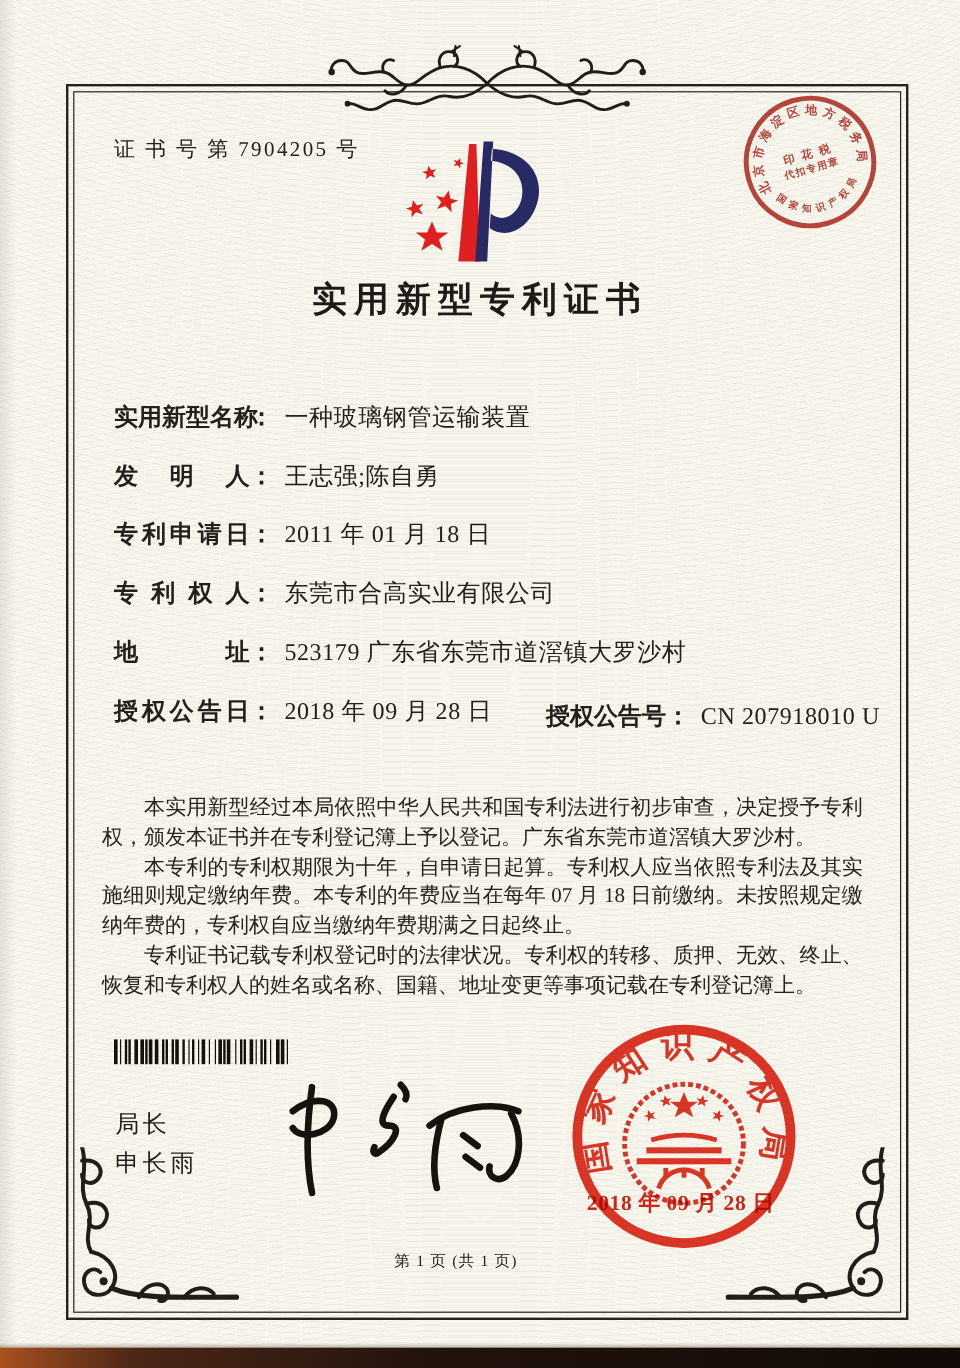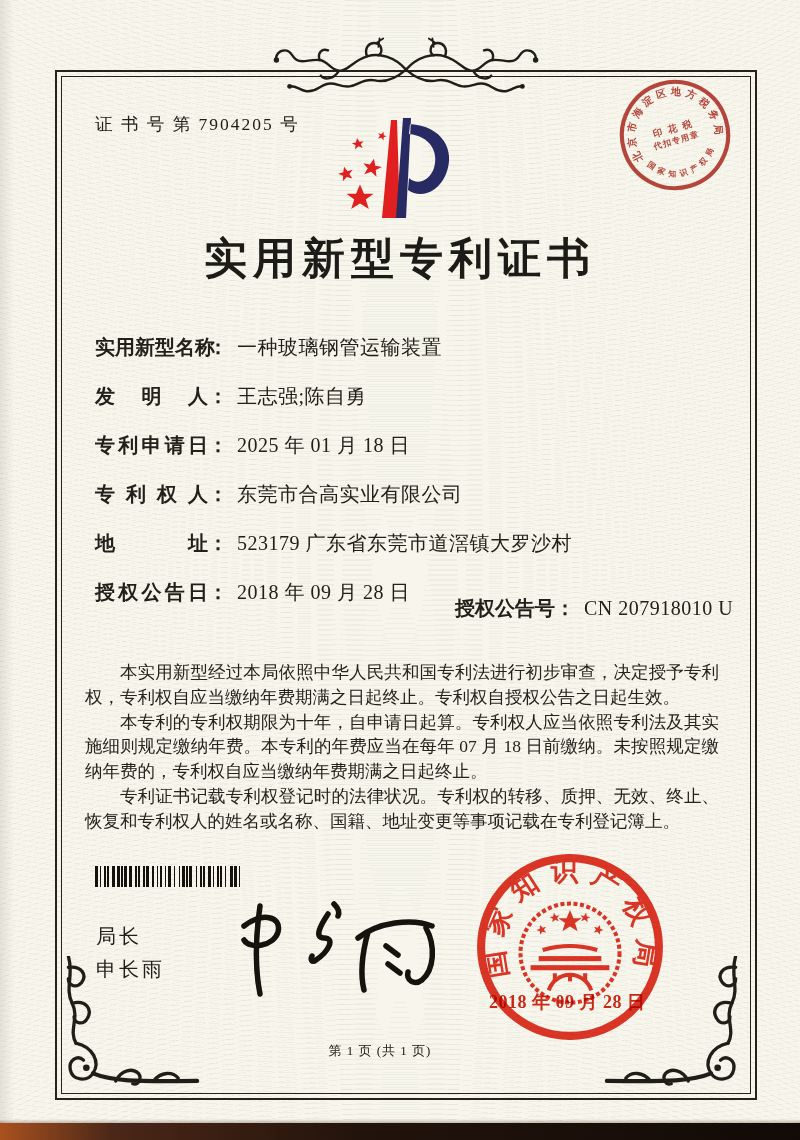--- a/index.html
+++ b/index.html
@@ -16,28 +16,28 @@
   .frame{position:absolute;left:55px;top:70px;width:698px;height:1026px;border:2.5px solid #26231d;}
   .frame-inner{position:absolute;left:4px;top:4px;right:4px;bottom:4px;border:1.2px solid #26231d;}
   
   .flourish-top{position:absolute;left:268px;top:34px;width:276px;height:64px;}
   .flourish-bl{position:absolute;left:44px;top:956px;width:168px;height:142px;}
   .flourish-br{position:absolute;left:592px;top:956px;width:168px;height:142px;transform:scaleX(-1);}
   .cert-no{position:absolute;left:95px;top:112px;font-size:17.5px;color:#23201b;letter-spacing:2px;}
   .logo{position:absolute;left:330px;top:116px;width:132px;height:108px;}
   .tax-stamp{position:absolute;left:616px;top:76px;width:118px;height:118px;opacity:.85;mix-blend-mode:multiply;}
   .title{position:absolute;left:0;top:230px;width:800px;text-align:center;
-    font-size:43px;font-weight:bold;color:#1d1b17;letter-spacing:6px;}
+    font-size:29px;font-weight:bold;color:#1d1b17;letter-spacing:6px;}
   
   .fields{position:absolute;left:95px;top:334px;width:625px;font-size:20px;color:#23201b;}
   .frow{position:relative;height:24px;margin-bottom:25px;white-space:nowrap;}
   .flabel{display:inline-block;width:113px;text-align:justify;text-align-last:justify;font-weight:600;}
   .fcolon{font-weight:600;margin-right:9px;}
   .fvalue{letter-spacing:.5px;}
-  .grant-col{position:absolute;left:360px;top:16px;font-family:Liberation Serif, serif;}
+  .grant-col{position:absolute;left:360px;top:4px;font-family:Liberation Serif, serif;}
   
   .body-text{position:absolute;left:85px;top:660px;width:634px;color:#26231d;}
   .body-text p{margin:0;font-size:17.5px;line-height:24.8px;text-indent:2em;text-align:justify;}
   
   .barcode{position:absolute;left:95px;top:866px;width:214px;height:21px;overflow:hidden;white-space:nowrap;}
   
   .signer-title{position:absolute;left:96px;top:923px;font-size:20px;color:#23201b;letter-spacing:3px;}
   .signer-name{position:absolute;left:96px;top:956px;font-size:20px;color:#23201b;letter-spacing:3px;}
   .signature{position:absolute;left:216px;top:900px;width:230px;height:102px;}
   
@@ -138,38 +138,38 @@
   <div class="title">实用新型专利证书</div>
 
   <div class="fields">
     <div class="frow">
       <span class="flabel">实用新型名称</span><span class="fcolon">：</span><span class="fvalue">一种玻璃钢管运输装置</span>
     </div>
     <div class="frow">
       <span class="flabel">发明人</span><span class="fcolon">：</span><span class="fvalue">王志强;陈自勇</span>
     </div>
     <div class="frow">
-      <span class="flabel">专利申请日</span><span class="fcolon">：</span><span class="fvalue">2025 年 01 月 18 日</span>
+      <span class="flabel">专利申请日</span><span class="fcolon">：</span><span class="fvalue">2011 年 01 月 18 日</span>
     </div>
     <div class="frow">
       <span class="flabel">专利权人</span><span class="fcolon">：</span><span class="fvalue">东莞市合高实业有限公司</span>
     </div>
     <div class="frow">
       <span class="flabel">地址</span><span class="fcolon">：</span><span class="fvalue">523179 广东省东莞市道滘镇大罗沙村</span>
     </div>
     <div class="frow">
       <span class="flabel">授权公告日</span><span class="fcolon">：</span><span class="fvalue">2018 年 09 月 28 日</span>
       <span class="grant-col">
         <span class="flabel" style="width:auto">授权公告号</span><span class="fcolon">：</span><span class="fvalue">CN 207918010 U</span>
       </span>
     </div>
   </div>
 
   <div class="body-text">
-    <p>本实用新型经过本局依照中华人民共和国专利法进行初步审查，决定授予专利权，专利权自应当缴纳年费期满之日起终止。专利权自授权公告之日起生效。</p>
+    <p>本实用新型经过本局依照中华人民共和国专利法进行初步审查，决定授予专利权，颁发本证书并在专利登记簿上予以登记。广东省东莞市道滘镇大罗沙村。</p>
     <p>本专利的专利权期限为十年，自申请日起算。专利权人应当依照专利法及其实施细则规定缴纳年费。本专利的年费应当在每年 07 月 18 日前缴纳。未按照规定缴纳年费的，专利权自应当缴纳年费期满之日起终止。</p>
     <p>专利证书记载专利权登记时的法律状况。专利权的转移、质押、无效、终止、恢复和专利权人的姓名或名称、国籍、地址变更等事项记载在专利登记簿上。</p>
   </div>
 
   <div class="barcode"><span style="display:inline-block;height:100%;width:3.1px;background:#15120e;"></span><span style="display:inline-block;height:100%;width:1.55px;"></span><span style="display:inline-block;height:100%;width:1.55px;background:#15120e;"></span><span style="display:inline-block;height:100%;width:3.1px;"></span><span style="display:inline-block;height:100%;width:1.55px;background:#15120e;"></span><span style="display:inline-block;height:100%;width:1.55px;"></span><span style="display:inline-block;height:100%;width:1.55px;background:#15120e;"></span><span style="display:inline-block;height:100%;width:3.1px;"></span><span style="display:inline-block;height:100%;width:3.1px;background:#15120e;"></span><span style="display:inline-block;height:100%;width:1.55px;"></span><span style="display:inline-block;height:100%;width:3.1px;background:#15120e;"></span><span style="display:inline-block;height:100%;width:1.55px;"></span><span style="display:inline-block;height:100%;width:1.55px;background:#15120e;"></span><span style="display:inline-block;height:100%;width:1.55px;"></span><span style="display:inline-block;height:100%;width:3.1px;background:#15120e;"></span><span style="display:inline-block;height:100%;width:1.55px;"></span><span style="display:inline-block;height:100%;width:3.1px;background:#15120e;"></span><span style="display:inline-block;height:100%;width:3.1px;"></span><span style="display:inline-block;height:100%;width:1.55px;background:#15120e;"></span><span style="display:inline-block;height:100%;width:1.55px;"></span><span style="display:inline-block;height:100%;width:1.55px;background:#15120e;"></span><span style="display:inline-block;height:100%;width:3.1px;"></span><span style="display:inline-block;height:100%;width:1.55px;background:#15120e;"></span><span style="display:inline-block;height:100%;width:1.55px;"></span><span style="display:inline-block;height:100%;width:3.1px;background:#15120e;"></span><span style="display:inline-block;height:100%;width:3.1px;"></span><span style="display:inline-block;height:100%;width:1.55px;background:#15120e;"></span><span style="display:inline-block;height:100%;width:3.1px;"></span><span style="display:inline-block;height:100%;width:1.55px;background:#15120e;"></span><span style="display:inline-block;height:100%;width:1.55px;"></span><span style="display:inline-block;height:100%;width:1.55px;background:#15120e;"></span><span style="display:inline-block;height:100%;width:3.1px;"></span><span style="display:inline-block;height:100%;width:1.55px;background:#15120e;"></span><span style="display:inline-block;height:100%;width:1.55px;"></span><span style="display:inline-block;height:100%;width:3.1px;background:#15120e;"></span><span style="display:inline-block;height:100%;width:3.1px;"></span><span style="display:inline-block;height:100%;width:1.55px;background:#15120e;"></span><span style="display:inline-block;height:100%;width:3.1px;"></span><span style="display:inline-block;height:100%;width:1.55px;background:#15120e;"></span><span style="display:inline-block;height:100%;width:1.55px;"></span><span style="display:inline-block;height:100%;width:3.1px;background:#15120e;"></span><span style="display:inline-block;height:100%;width:1.55px;"></span><span style="display:inline-block;height:100%;width:1.55px;background:#15120e;"></span><span style="display:inline-block;height:100%;width:1.55px;"></span><span style="display:inline-block;height:100%;width:3.1px;background:#15120e;"></span><span style="display:inline-block;height:100%;width:3.1px;"></span><span style="display:inline-block;height:100%;width:1.55px;background:#15120e;"></span><span style="display:inline-block;height:100%;width:3.1px;"></span><span style="display:inline-block;height:100%;width:1.55px;background:#15120e;"></span><span style="display:inline-block;height:100%;width:1.55px;"></span><span style="display:inline-block;height:100%;width:1.55px;background:#15120e;"></span><span style="display:inline-block;height:100%;width:3.1px;"></span><span style="display:inline-block;height:100%;width:3.1px;background:#15120e;"></span><span style="display:inline-block;height:100%;width:1.55px;"></span><span style="display:inline-block;height:100%;width:1.55px;background:#15120e;"></span><span style="display:inline-block;height:100%;width:3.1px;"></span><span style="display:inline-block;height:100%;width:1.55px;background:#15120e;"></span><span style="display:inline-block;height:100%;width:1.55px;"></span><span style="display:inline-block;height:100%;width:1.55px;background:#15120e;"></span><span style="display:inline-block;height:100%;width:3.1px;"></span><span style="display:inline-block;height:100%;width:1.55px;background:#15120e;"></span><span style="display:inline-block;height:100%;width:3.1px;"></span><span style="display:inline-block;height:100%;width:3.1px;background:#15120e;"></span><span style="display:inline-block;height:100%;width:1.55px;"></span><span style="display:inline-block;height:100%;width:3.1px;background:#15120e;"></span><span style="display:inline-block;height:100%;width:1.55px;"></span><span style="display:inline-block;height:100%;width:1.55px;background:#15120e;"></span></div>
 
   <div class="signer-title">局长</div>
   <div class="signer-name">申长雨</div>
 
   <svg class="signature" viewBox="0 0 230 102">

